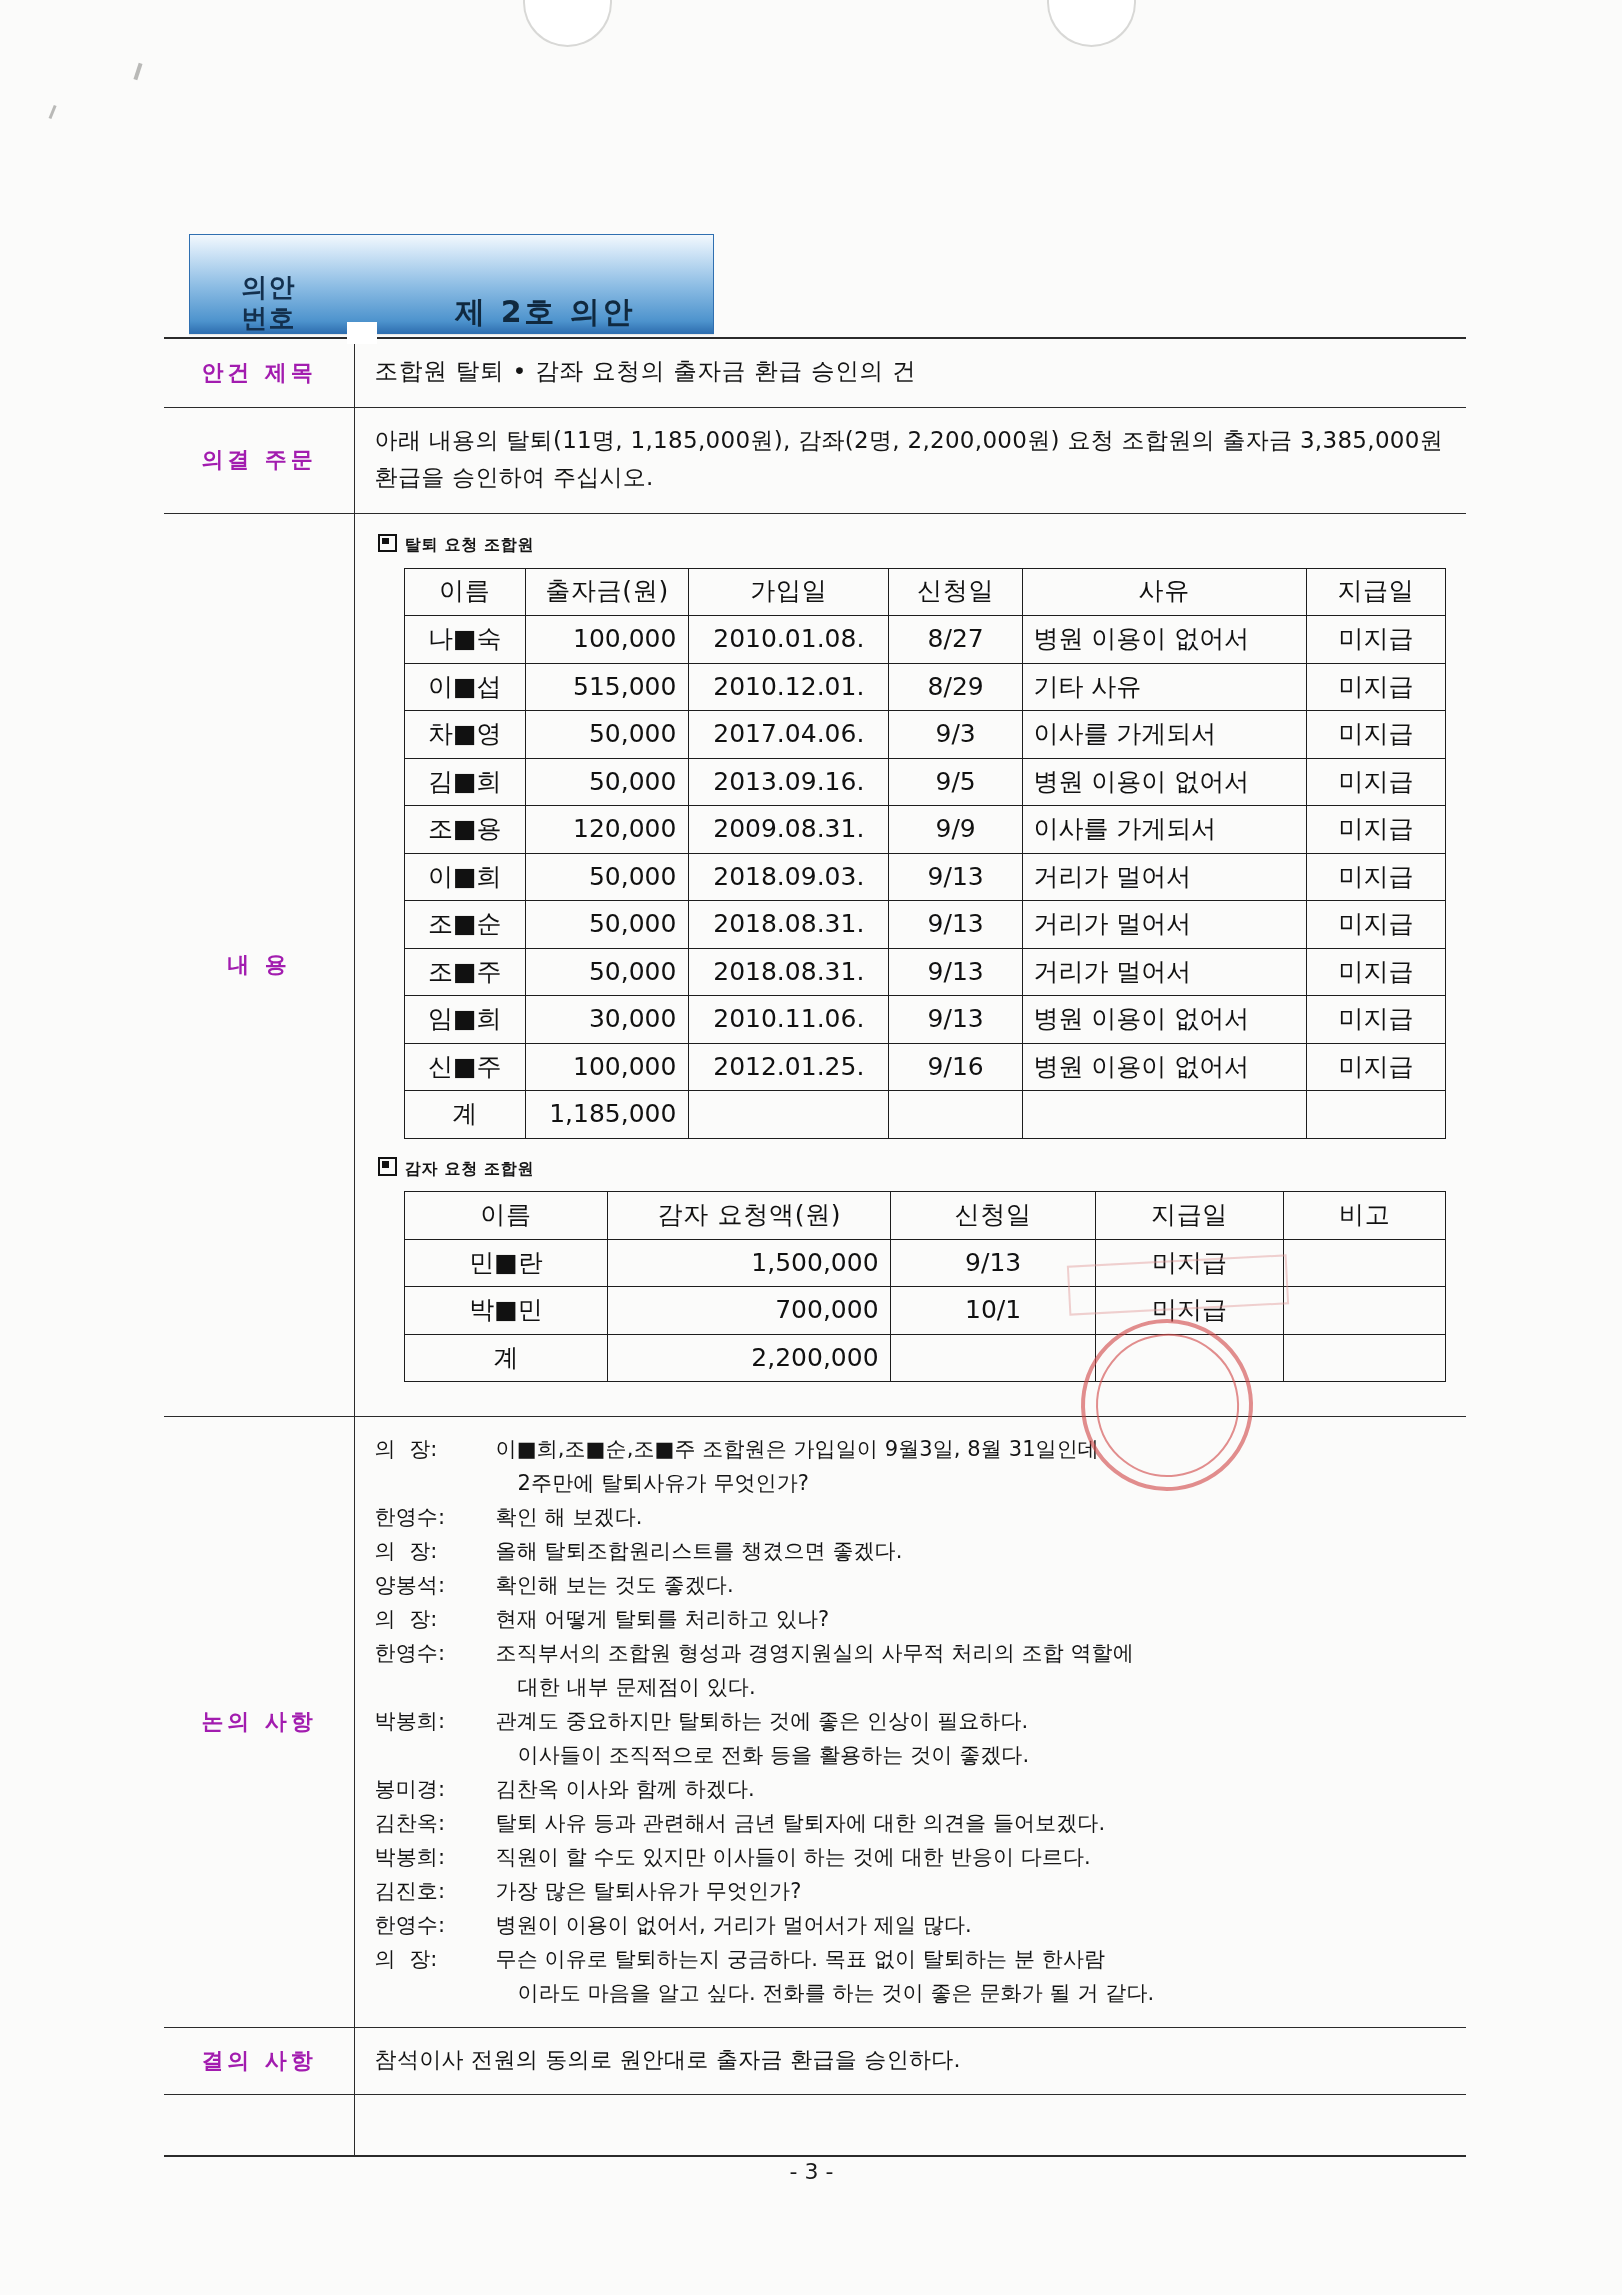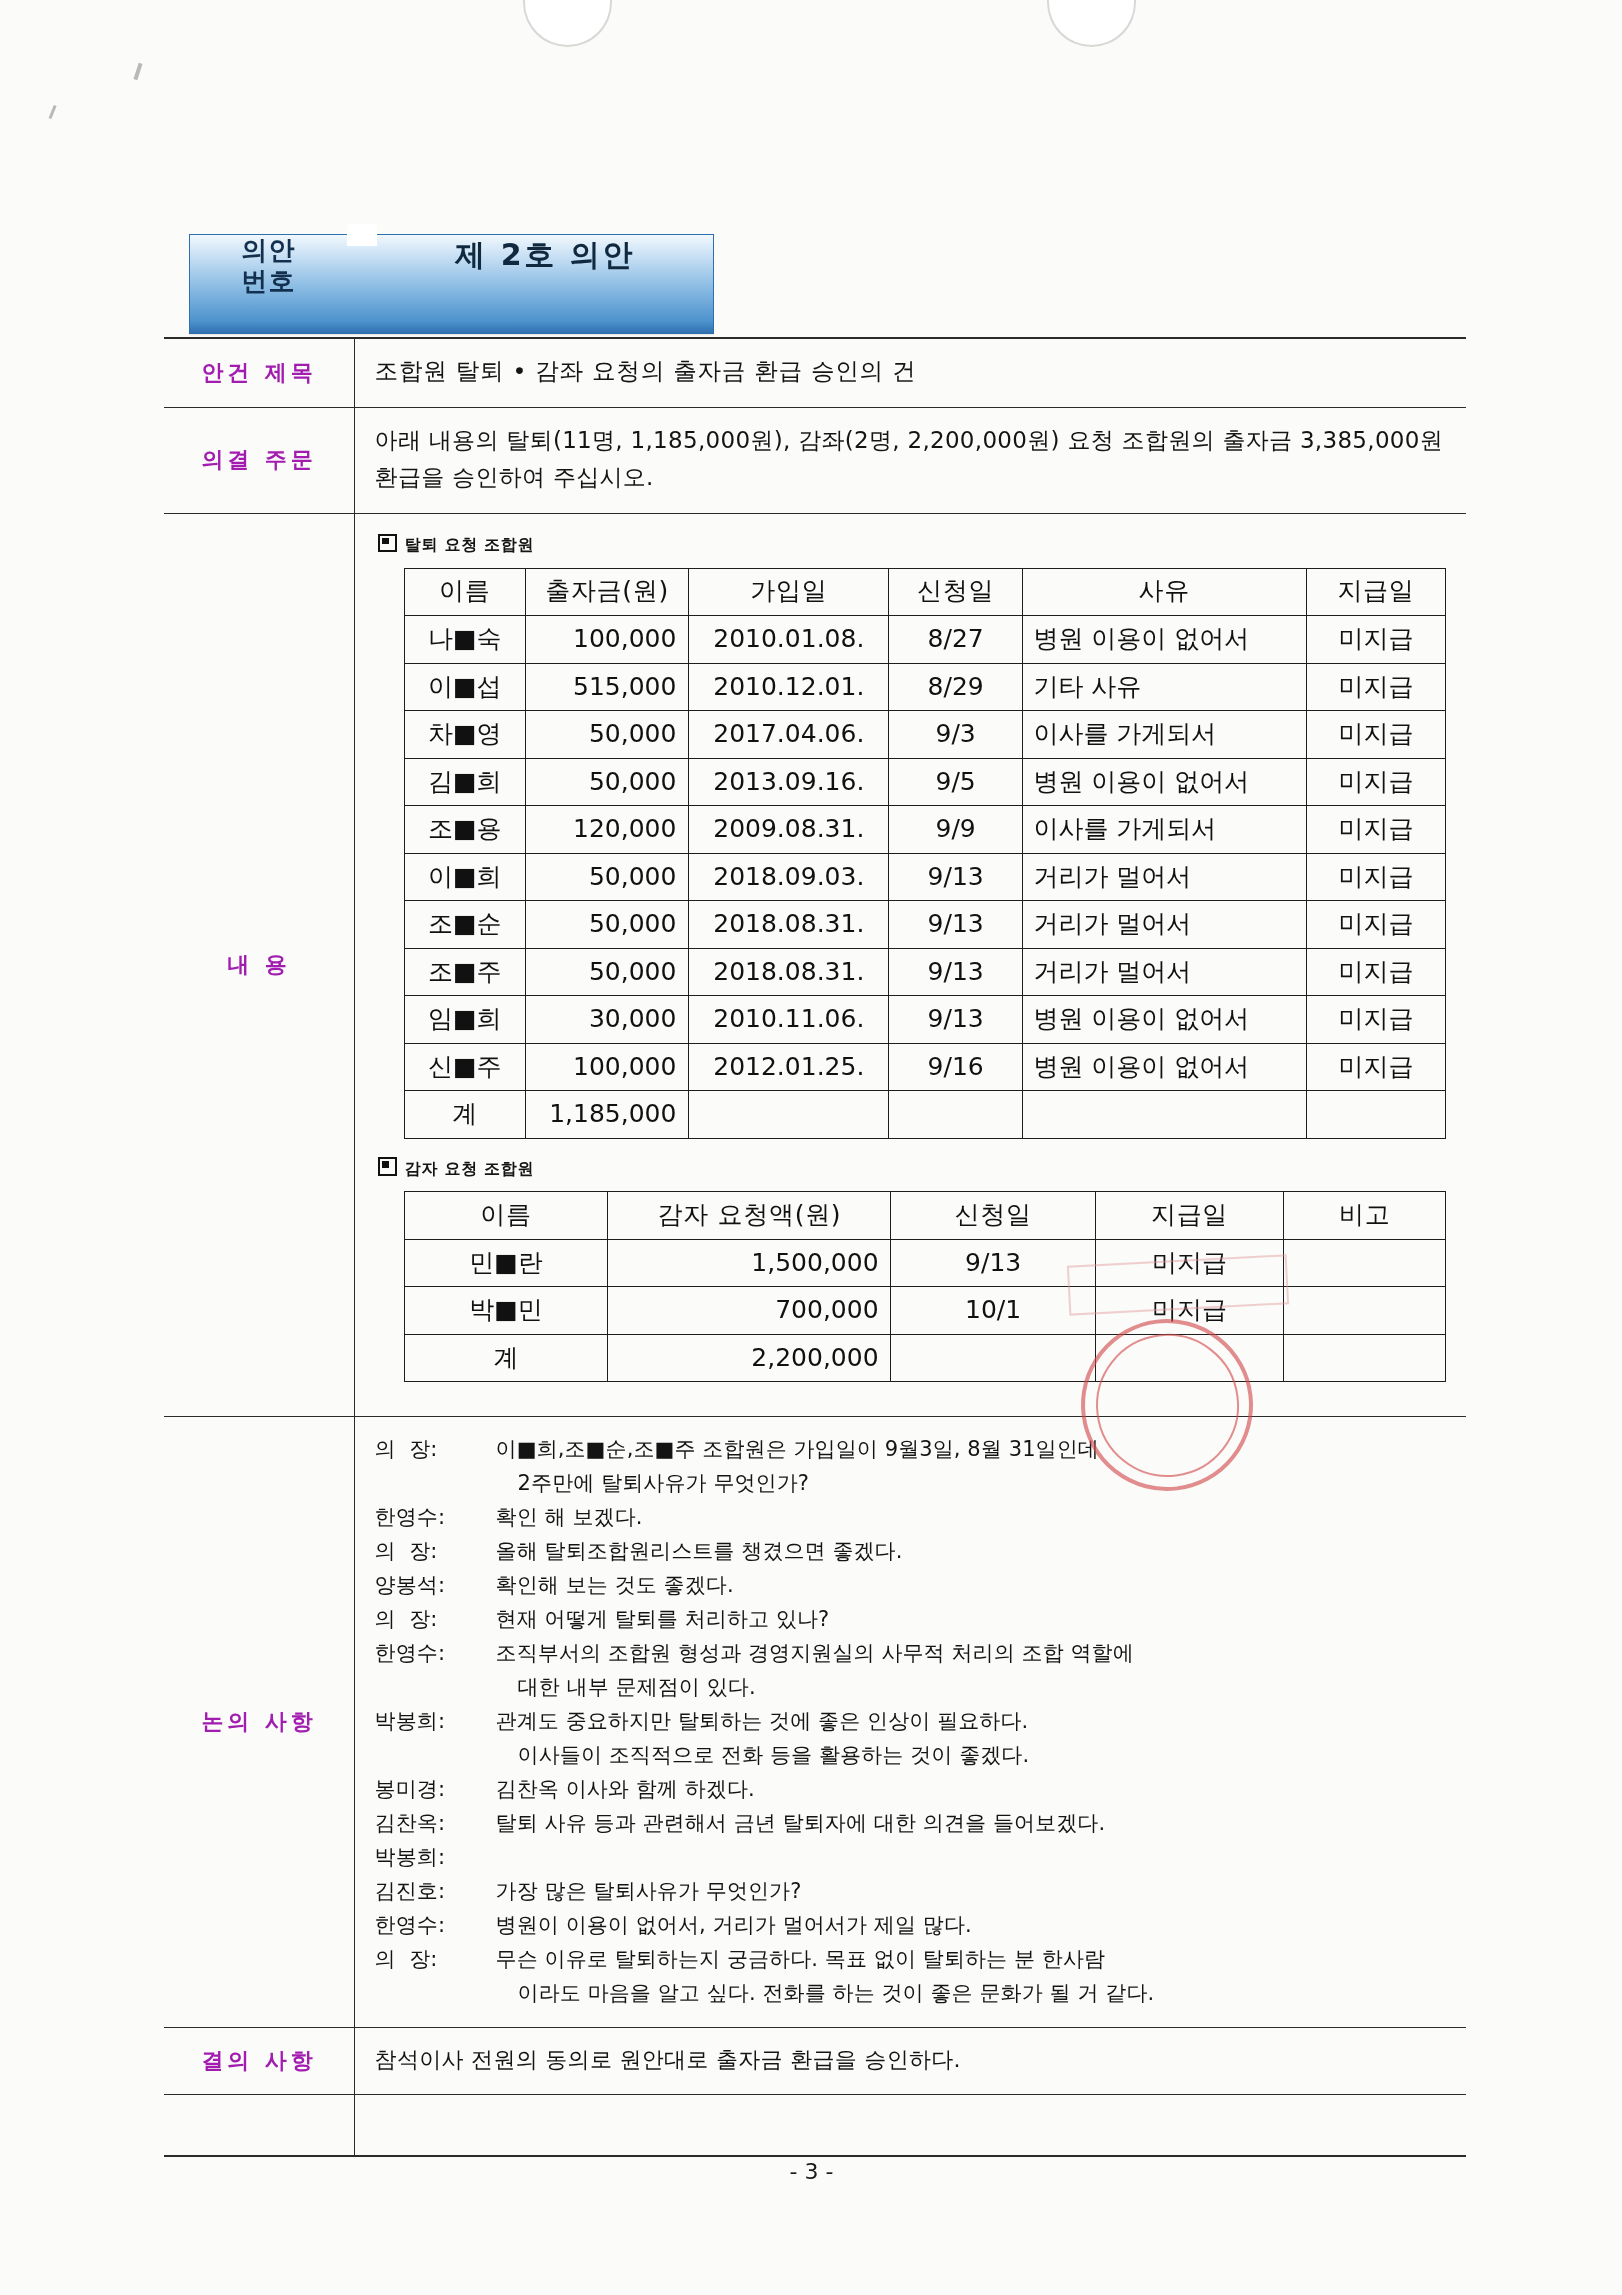--- a/index.html
+++ b/index.html
@@ -55,21 +55,21 @@
     height: 121px;
     margin-left: 25px;
   }
   .badge {
     position: absolute;
     left: 0;
     top: 18.3px;
     width: 523px;
     height: 98px;
     display: flex;
-    align-items: flex-start;
+    align-items: flex-end;
     border: 1.3px solid #2f6fb0;
     background: linear-gradient(180deg, #f2f8fd 0%, #cfe4f6 18%, #8dbde4 52%, #4d93cd 88%, #2f6fb0 100%);
     box-shadow: 0 1.3px 0 rgba(0,0,0,0.08);
   }
   .badge-label {
     width: 157px;
     display: flex;
     flex-direction: column;
     justify-content: center;
     align-items: center;
@@ -508,20 +508,21 @@
             <span class="d-text">김찬옥 이사와 함께 하겠다.</span>
           </div>
 
           <div class="d-line">
             <span class="d-speaker">김찬옥:</span>
             <span class="d-text">탈퇴  사유  등과  관련해서  금년  탈퇴자에  대한  의견을  들어보겠다.</span>
           </div>
 
           <div class="d-line">
             <span class="d-speaker">박봉희:</span>
+            <span class="d-text">직원이  할  수도  있지만  이사들이  하는  것에  대한  반응이  다르다.</span>
           </div>
 
           <div class="d-line">
             <span class="d-speaker">김진호:</span>
             <span class="d-text">가장  많은  탈퇴사유가  무엇인가?</span>
           </div>
 
           <div class="d-line">
             <span class="d-speaker">한영수:</span>
             <span class="d-text">병원이  이용이  없어서,  거리가  멀어서가  제일  많다.</span>

